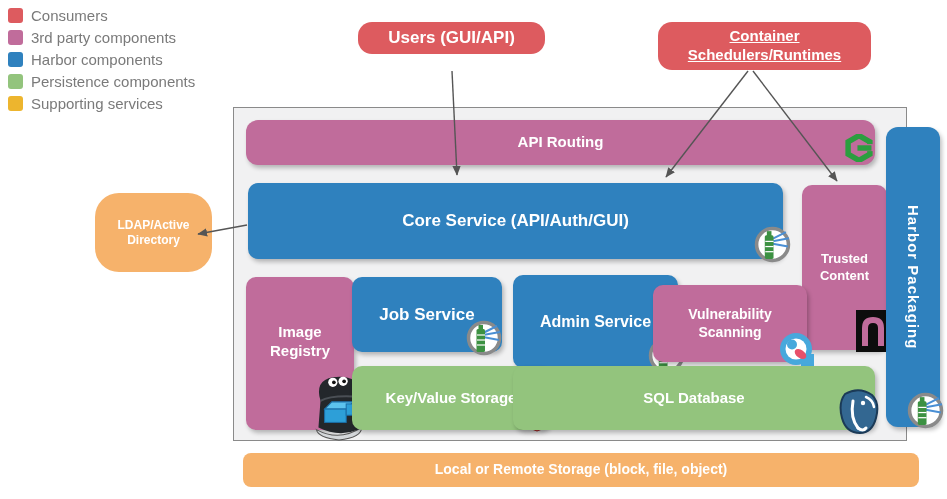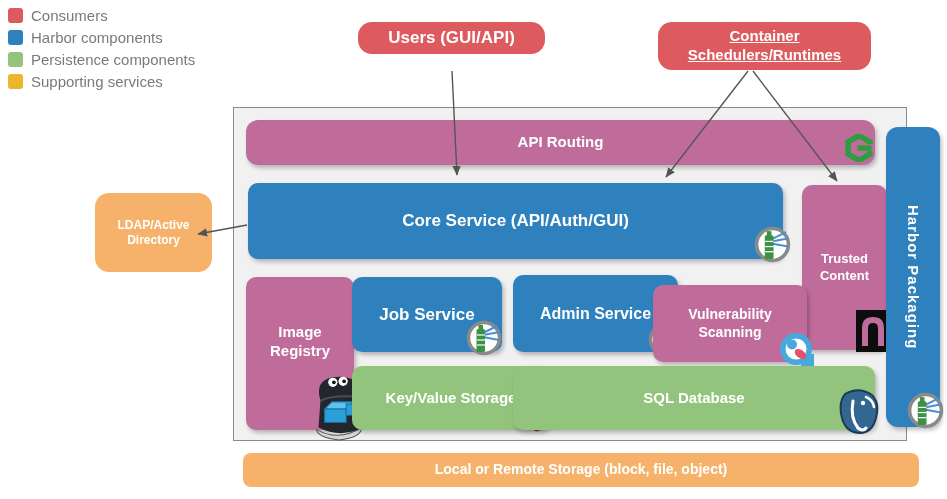--- a/index.html
+++ b/index.html
@@ -26,55 +26,59 @@
   .shadow{box-shadow:2px 3px 4px rgba(0,0,0,0.25);}
   .red-box{background:var(--red);}
   .pink-box{background:var(--pink);}
   .blue-box{background:var(--blue);}
   .green-box{background:var(--green);}
   .orange-box{background:var(--orange);}
 
   
   .users-box{left:358px;top:22px;width:187px;height:32px;font-size:17px;border-radius:14px;}
   .sched-box{left:658px;top:22px;width:185px;height:48px;font-size:15px;border-radius:14px;padding:0 14px;text-decoration:underline;}
-  .ldap-box{left:95px;top:193px;width:97px;height:79px;font-size:12px;border-radius:14px;padding:0 10px;}
+  .ldap-box{left:95px;top:193px;width:97px;height:79px;font-size:12px;border-radius:24px;padding:0 10px;}
   .storage-bar{left:243px;top:453px;width:676px;height:34px;font-size:14px;border-radius:8px;}
 
   
   .canvas{
     position:absolute;left:233px;top:107px;width:674px;height:334px;
     background:var(--canvas_bg);border:1px solid var(--canvas_border);box-sizing:border-box;
   }
 
   
   .api-routing{left:246px;top:120px;width:629px;height:45px;font-size:15px;border-radius:12px;text-align:right;}
   .core-service{left:248px;top:183px;width:535px;height:76px;font-size:17px;}
   .trusted-content{left:802px;top:185px;width:73px;height:165px;font-size:13px;padding:0 6px;}
   .harbor-packaging{left:886px;top:127px;width:54px;height:300px;font-size:15px;border-radius:12px;}
   .vtext{writing-mode:vertical-rl;letter-spacing:1px;}
   .image-registry{left:246px;top:277px;width:92px;height:153px;font-size:15px;padding:0 8px;align-items:center;}
   .job-service{left:352px;top:277px;width:150px;height:75px;font-size:17px;}
-  .admin-service{left:513px;top:275px;width:129px;height:77px;font-size:16px;padding:0 18px;}
+  .admin-service{left:513px;top:275px;width:129px;height:77px;font-size:16px;padding:8px 18px;}
   .vuln-scanning{left:653px;top:285px;width:130px;height:77px;font-size:14px;padding:0 12px;}
   .kv-storage{left:352px;top:366px;width:150px;height:64px;font-size:15px;padding:0 24px;}
   .sql-database{left:513px;top:366px;width:362px;height:64px;font-size:15px;}
 
   .corner-icon{position:absolute;line-height:0;}
   svg{display:block;}
 
   
   .arrows{position:absolute;left:0;top:0;width:947px;height:499px;pointer-events:none;}
 </style>
 </head>
 <body>
 
 <div class="legend">
   <div class="legend-row">
     <span class="swatch sw-0"></span>
     <span class="legend-label">Consumers</span>
+  </div>
+  <div class="legend-row">
+    <span class="swatch sw-1"></span>
+    <span class="legend-label">3rd party components</span>
   </div>
   <div class="legend-row">
     <span class="swatch sw-2"></span>
     <span class="legend-label">Harbor components</span>
   </div>
   <div class="legend-row">
     <span class="swatch sw-3"></span>
     <span class="legend-label">Persistence components</span>
   </div>
   <div class="legend-row">

